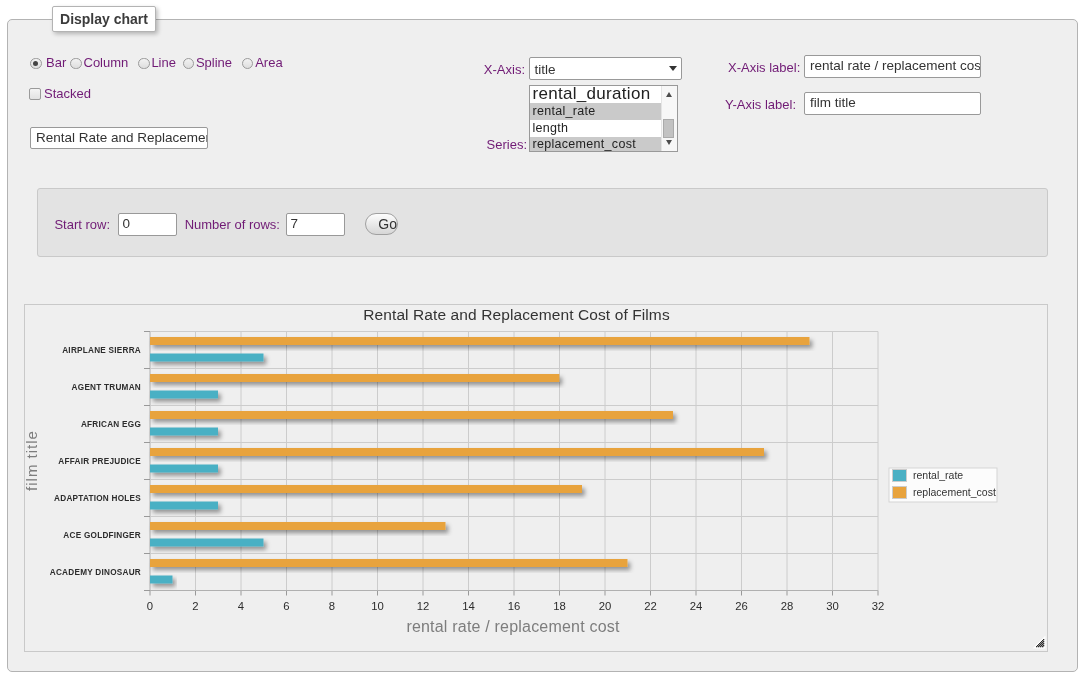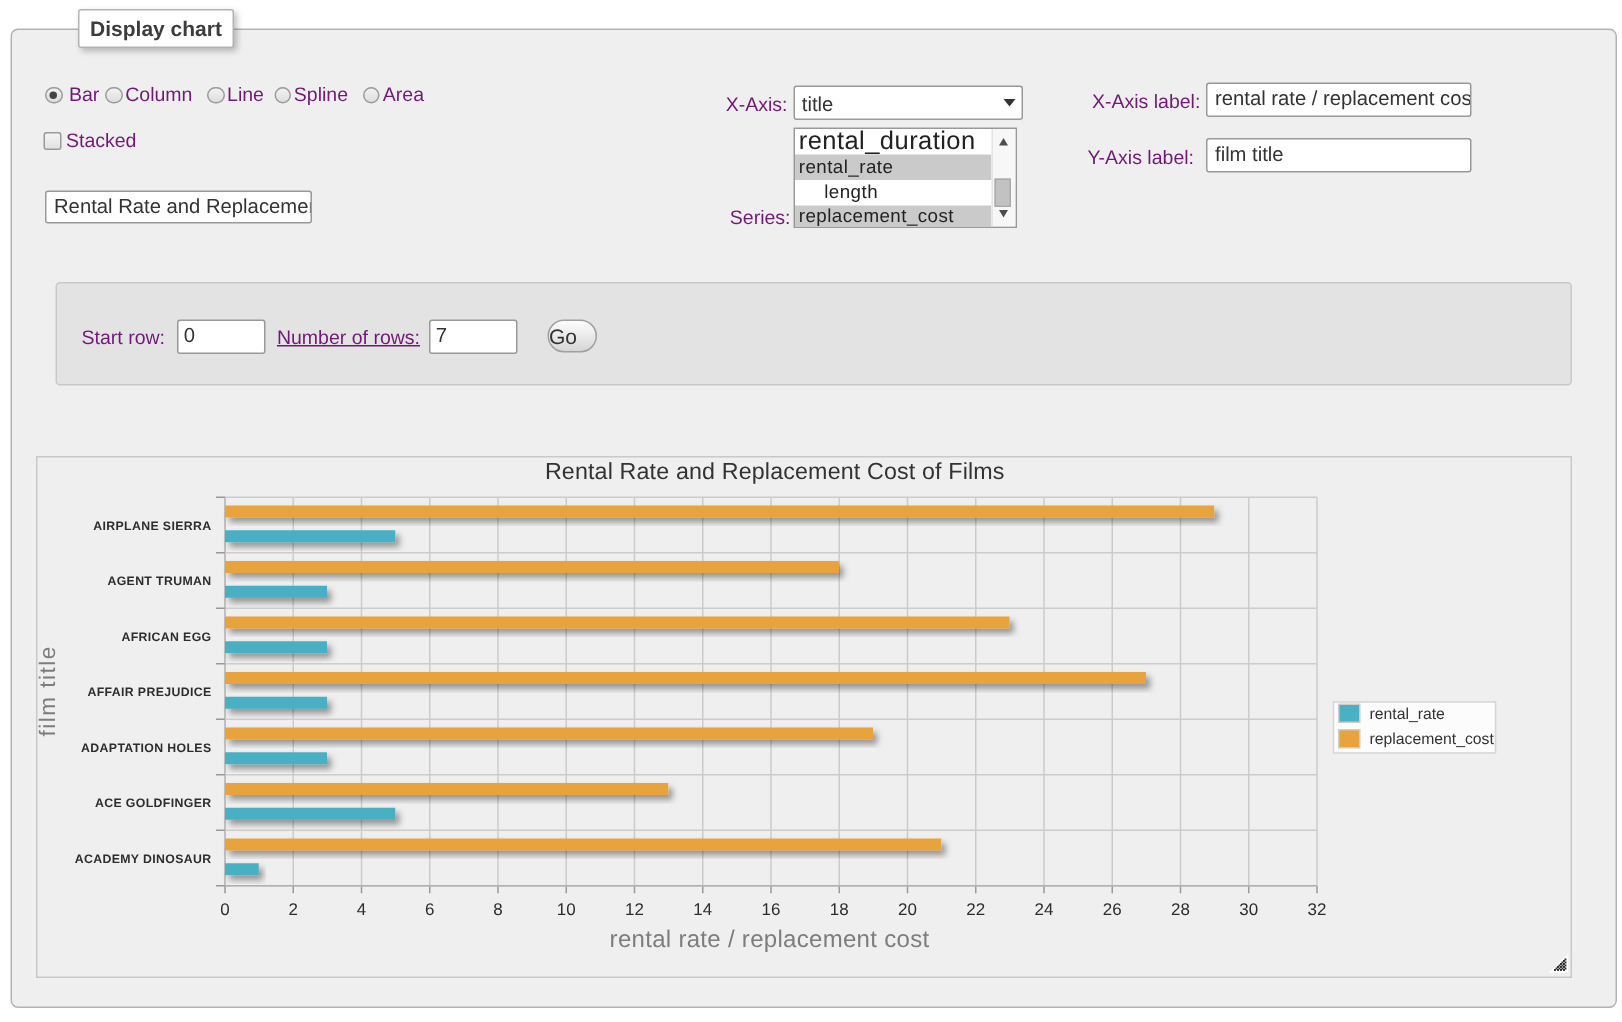--- a/index.html
+++ b/index.html
@@ -47,43 +47,43 @@
 <div class="inp" style="left:528.5px; top:57px; width:153.5px; height:23px; padding-top:2px;">title</div>
 <div class="abs" style="left:668.5px; top:66px; width:0; height:0;
   border-left:4.5px solid transparent; border-right:4.5px solid transparent;
   border-top:5px solid #333;"></div>
 
 <div class="lbl" style="left:427px; top:136.5px; width:100px; text-align:right;">Series:</div>
 <div class="abs" style="left:528.5px; top:85px; width:149px; height:67px; background:#fff;
   border:1px solid #999; overflow:hidden;">
   <div style="position:absolute; left:0; top:0.25px; width:131px; height:16.75px; font-size:17px; letter-spacing:0.3px; color:#222; padding-left:3px; line-height:16px;">rental_duration</div>
   <div style="position:absolute; left:0; top:17px; width:131px; height:16.75px; background:#cacaca; font-size:12.5px; letter-spacing:0.3px; color:#222; padding-left:3px; line-height:16px;">rental_rate</div>
-  <div style="position:absolute; left:0; top:33.75px; width:157px; height:16.75px; font-size:12.5px; letter-spacing:0.3px; color:#222; padding-left:20px; line-height:16px;">length</div>
+  <div style="position:absolute; left:0; top:33.75px; width:157px; height:16.75px; font-size:12.5px; letter-spacing:0.3px; color:#222; padding-left:3px; line-height:16px;">length</div>
   <div style="position:absolute; left:0; top:50.5px; width:131px; height:16.75px; background:#cacaca; font-size:12.5px; letter-spacing:0.3px; color:#222; padding-left:3px; line-height:14px;">replacement_cost</div>
 
   <div style="position:absolute; right:0; top:0; width:16px; height:65px; background:#f7f7f7; border-left:1px solid #e4e4e4;"></div>
   <div style="position:absolute; right:4.5px; top:6px; width:0; height:0; border-left:3.5px solid transparent; border-right:3.5px solid transparent; border-bottom:5px solid #4d4d4d;"></div>
   <div style="position:absolute; right:4.5px; bottom:6px; width:0; height:0; border-left:3.5px solid transparent; border-right:3.5px solid transparent; border-top:5px solid #4d4d4d;"></div>
   <div style="position:absolute; right:2.5px; top:32.5px; width:11px; height:19.5px; background:#c2c2c2; border:1px solid #aaa;"></div>
 </div>
 
 <div class="lbl" style="left:728px; top:60px; width:100px; text-align:left;">X-Axis label:</div>
 <div class="inp" style="left:804px; top:55px; width:177px; height:23px;">rental rate / replacement cost</div>
 <div class="lbl" style="left:696px; top:97px; width:100px; text-align:right;">Y-Axis label:</div>
 <div class="inp" style="left:804px; top:92px; width:177px; height:23px;">film title</div>
 
 <div class="abs" style="left:37px; top:188px; width:1011px; height:69px; background:#e3e3e3;
   border:1px solid #c9c9c9; border-radius:3px;"></div>
 <div class="lbl" style="left:30px; top:217px; width:80px; text-align:right;">Start row:</div>
 <div class="inp" style="left:117.5px; top:212.5px; width:59px; height:23px; padding-left:4px;">0</div>
-<div class="lbl" style="left:180px; top:217px; width:100px; text-align:right;text-decoration:underline;">Number of rows:</div>
+<div class="lbl" style="left:180px; top:217px; width:100px; text-align:right;">Number of rows:</div>
 <div class="inp" style="left:285.5px; top:212.5px; width:59px; height:23px; padding-left:4px;">7</div>
 <div class="abs" style="left:365px; top:213px; width:33px; height:22px; background:linear-gradient(#fdfdfd,#d6d6d6);
   border:1px solid #a0a0a0; border-radius:11px; font-size:14px; color:#333;
-  text-align:left; line-height:20px;">Go</div>
+  text-align:right; line-height:20px;">Go</div>
 
 <div class="abs" style="left:24px; top:304px; width:1024px; height:348px;
   background:#efefef; border:1px solid #c9c9c9;">
 <svg width="1022" height="346" style="position:absolute;left:0;top:0">
 <defs>
         <filter id="bsh" x="-20%" y="-50%" width="140%" height="220%">
           <feDropShadow dx="2.8" dy="3.2" stdDeviation="2" flood-color="#000000" flood-opacity="0.38"></feDropShadow>
         </filter>
       </defs>
 <line x1="125.0" y1="26.5" x2="125.0" y2="285.5" stroke="#b0b0b0" stroke-width="1"></line>

